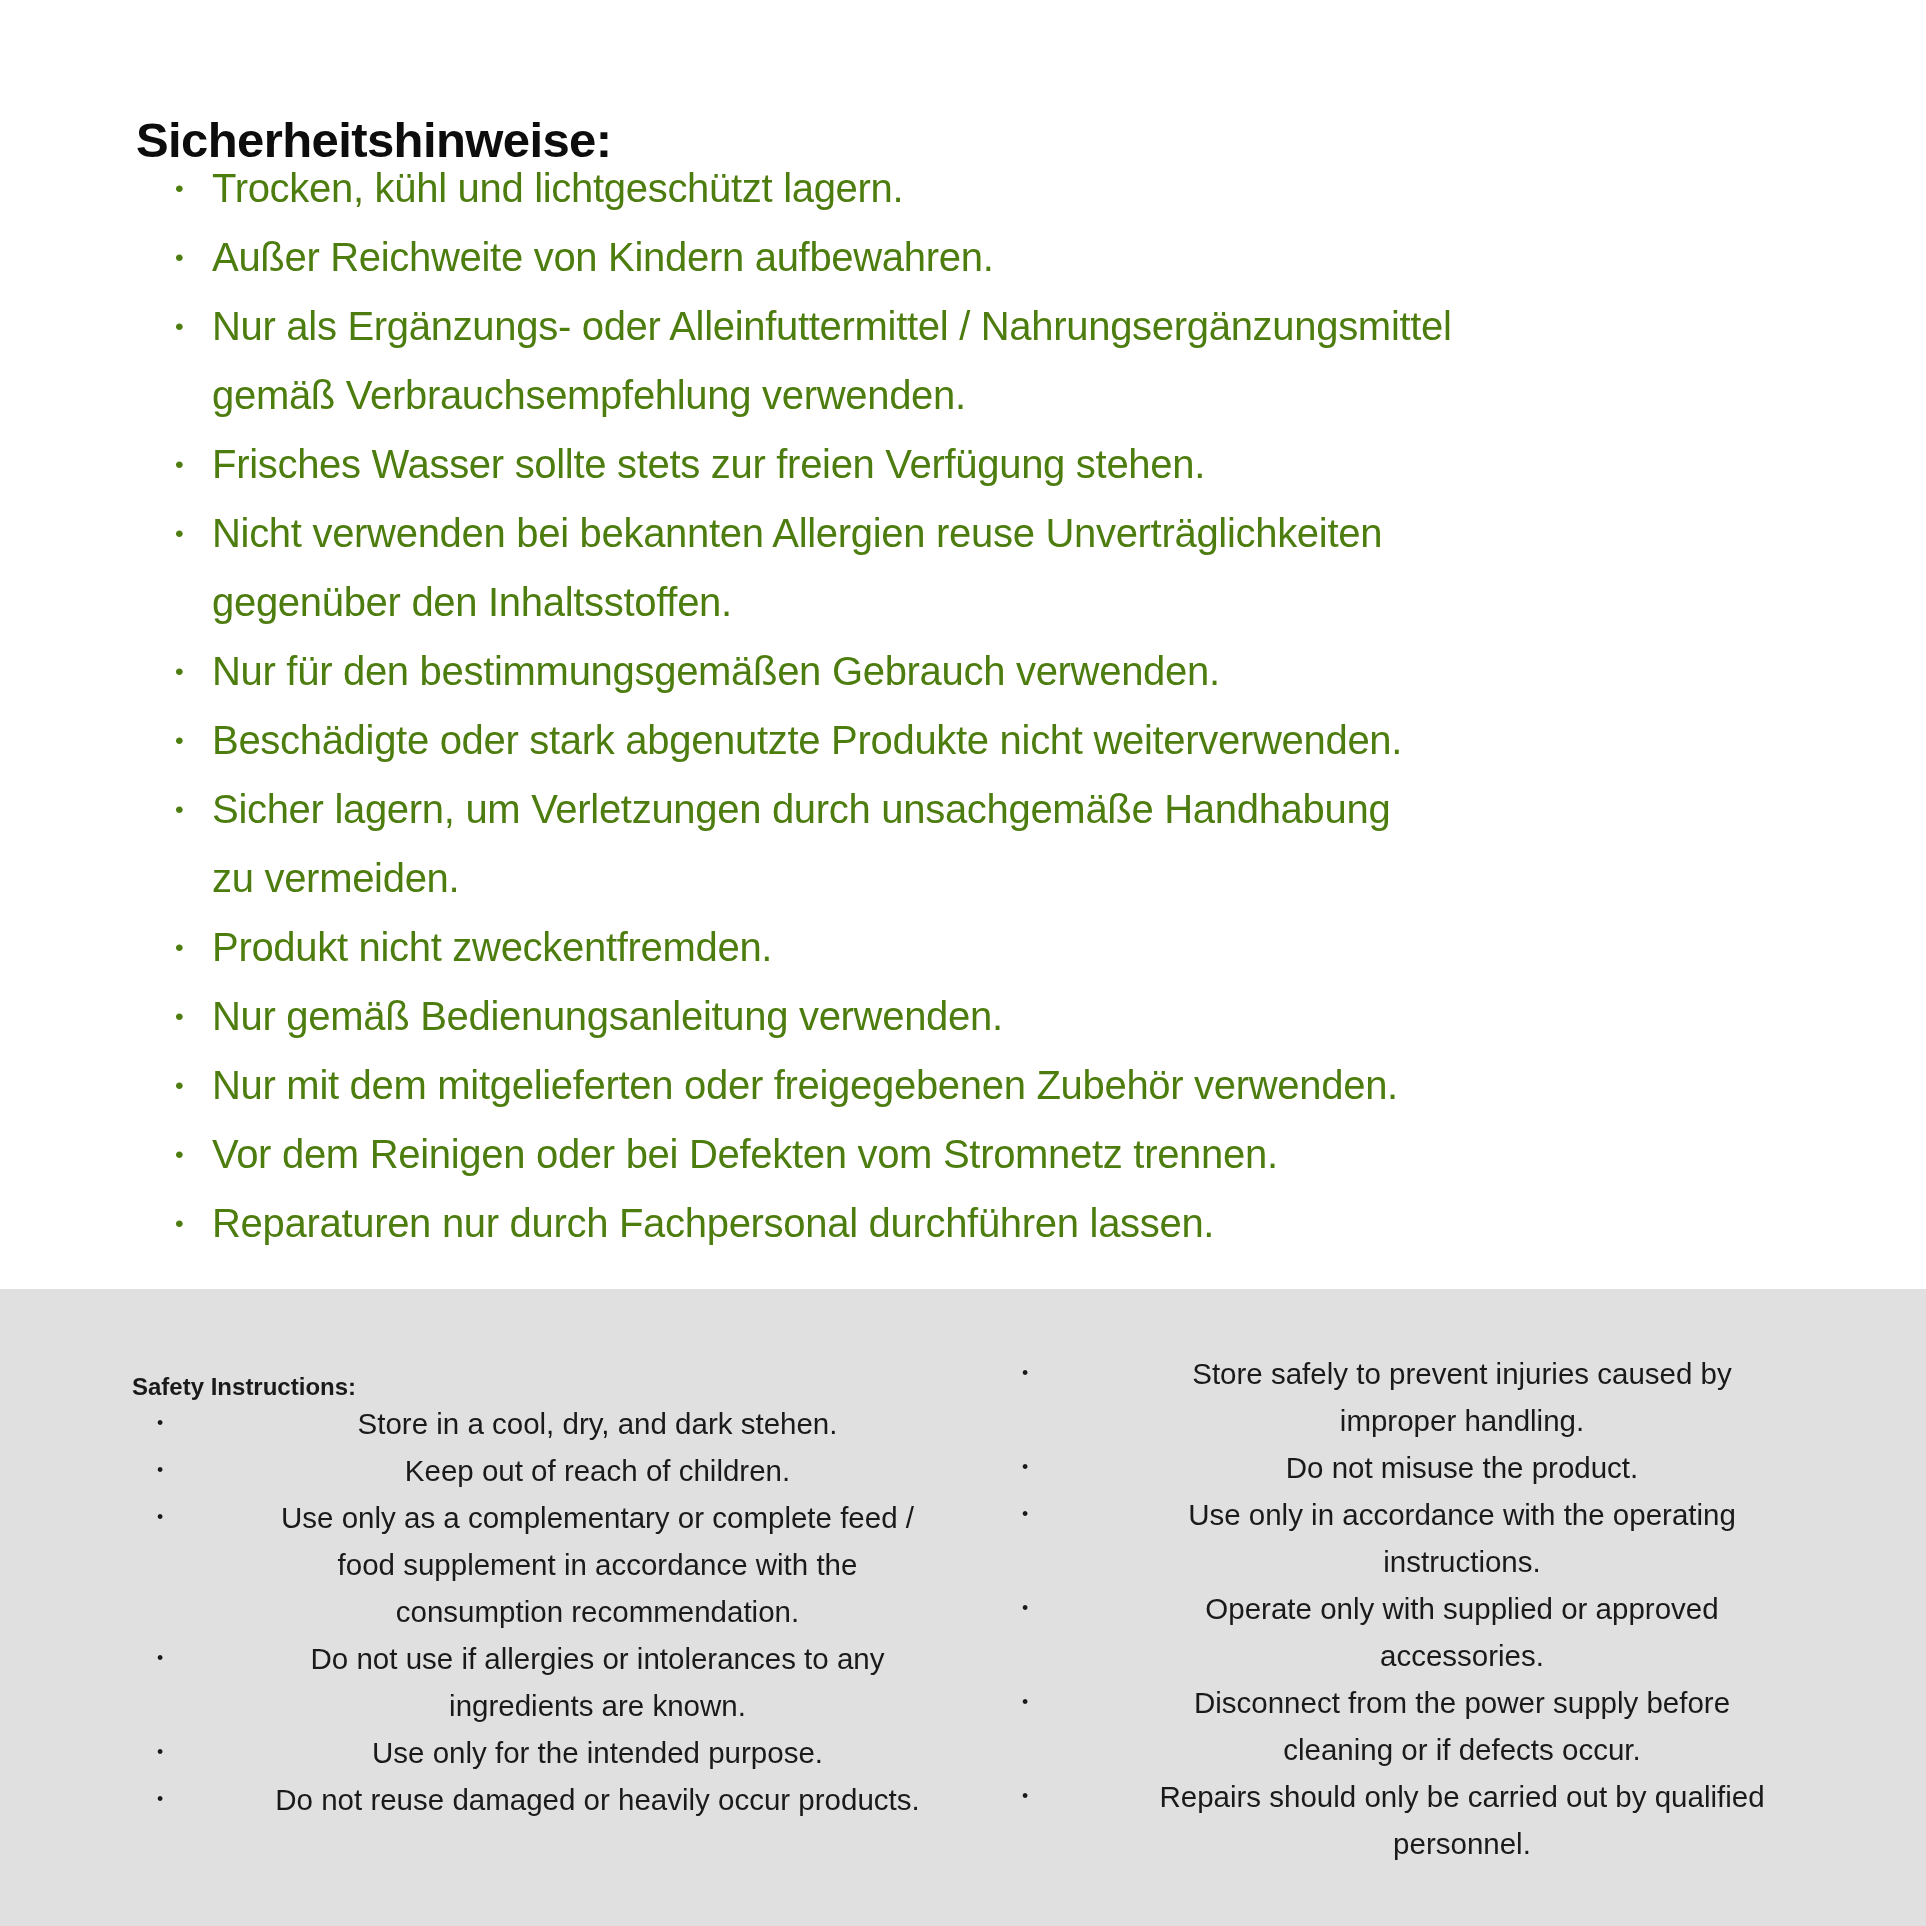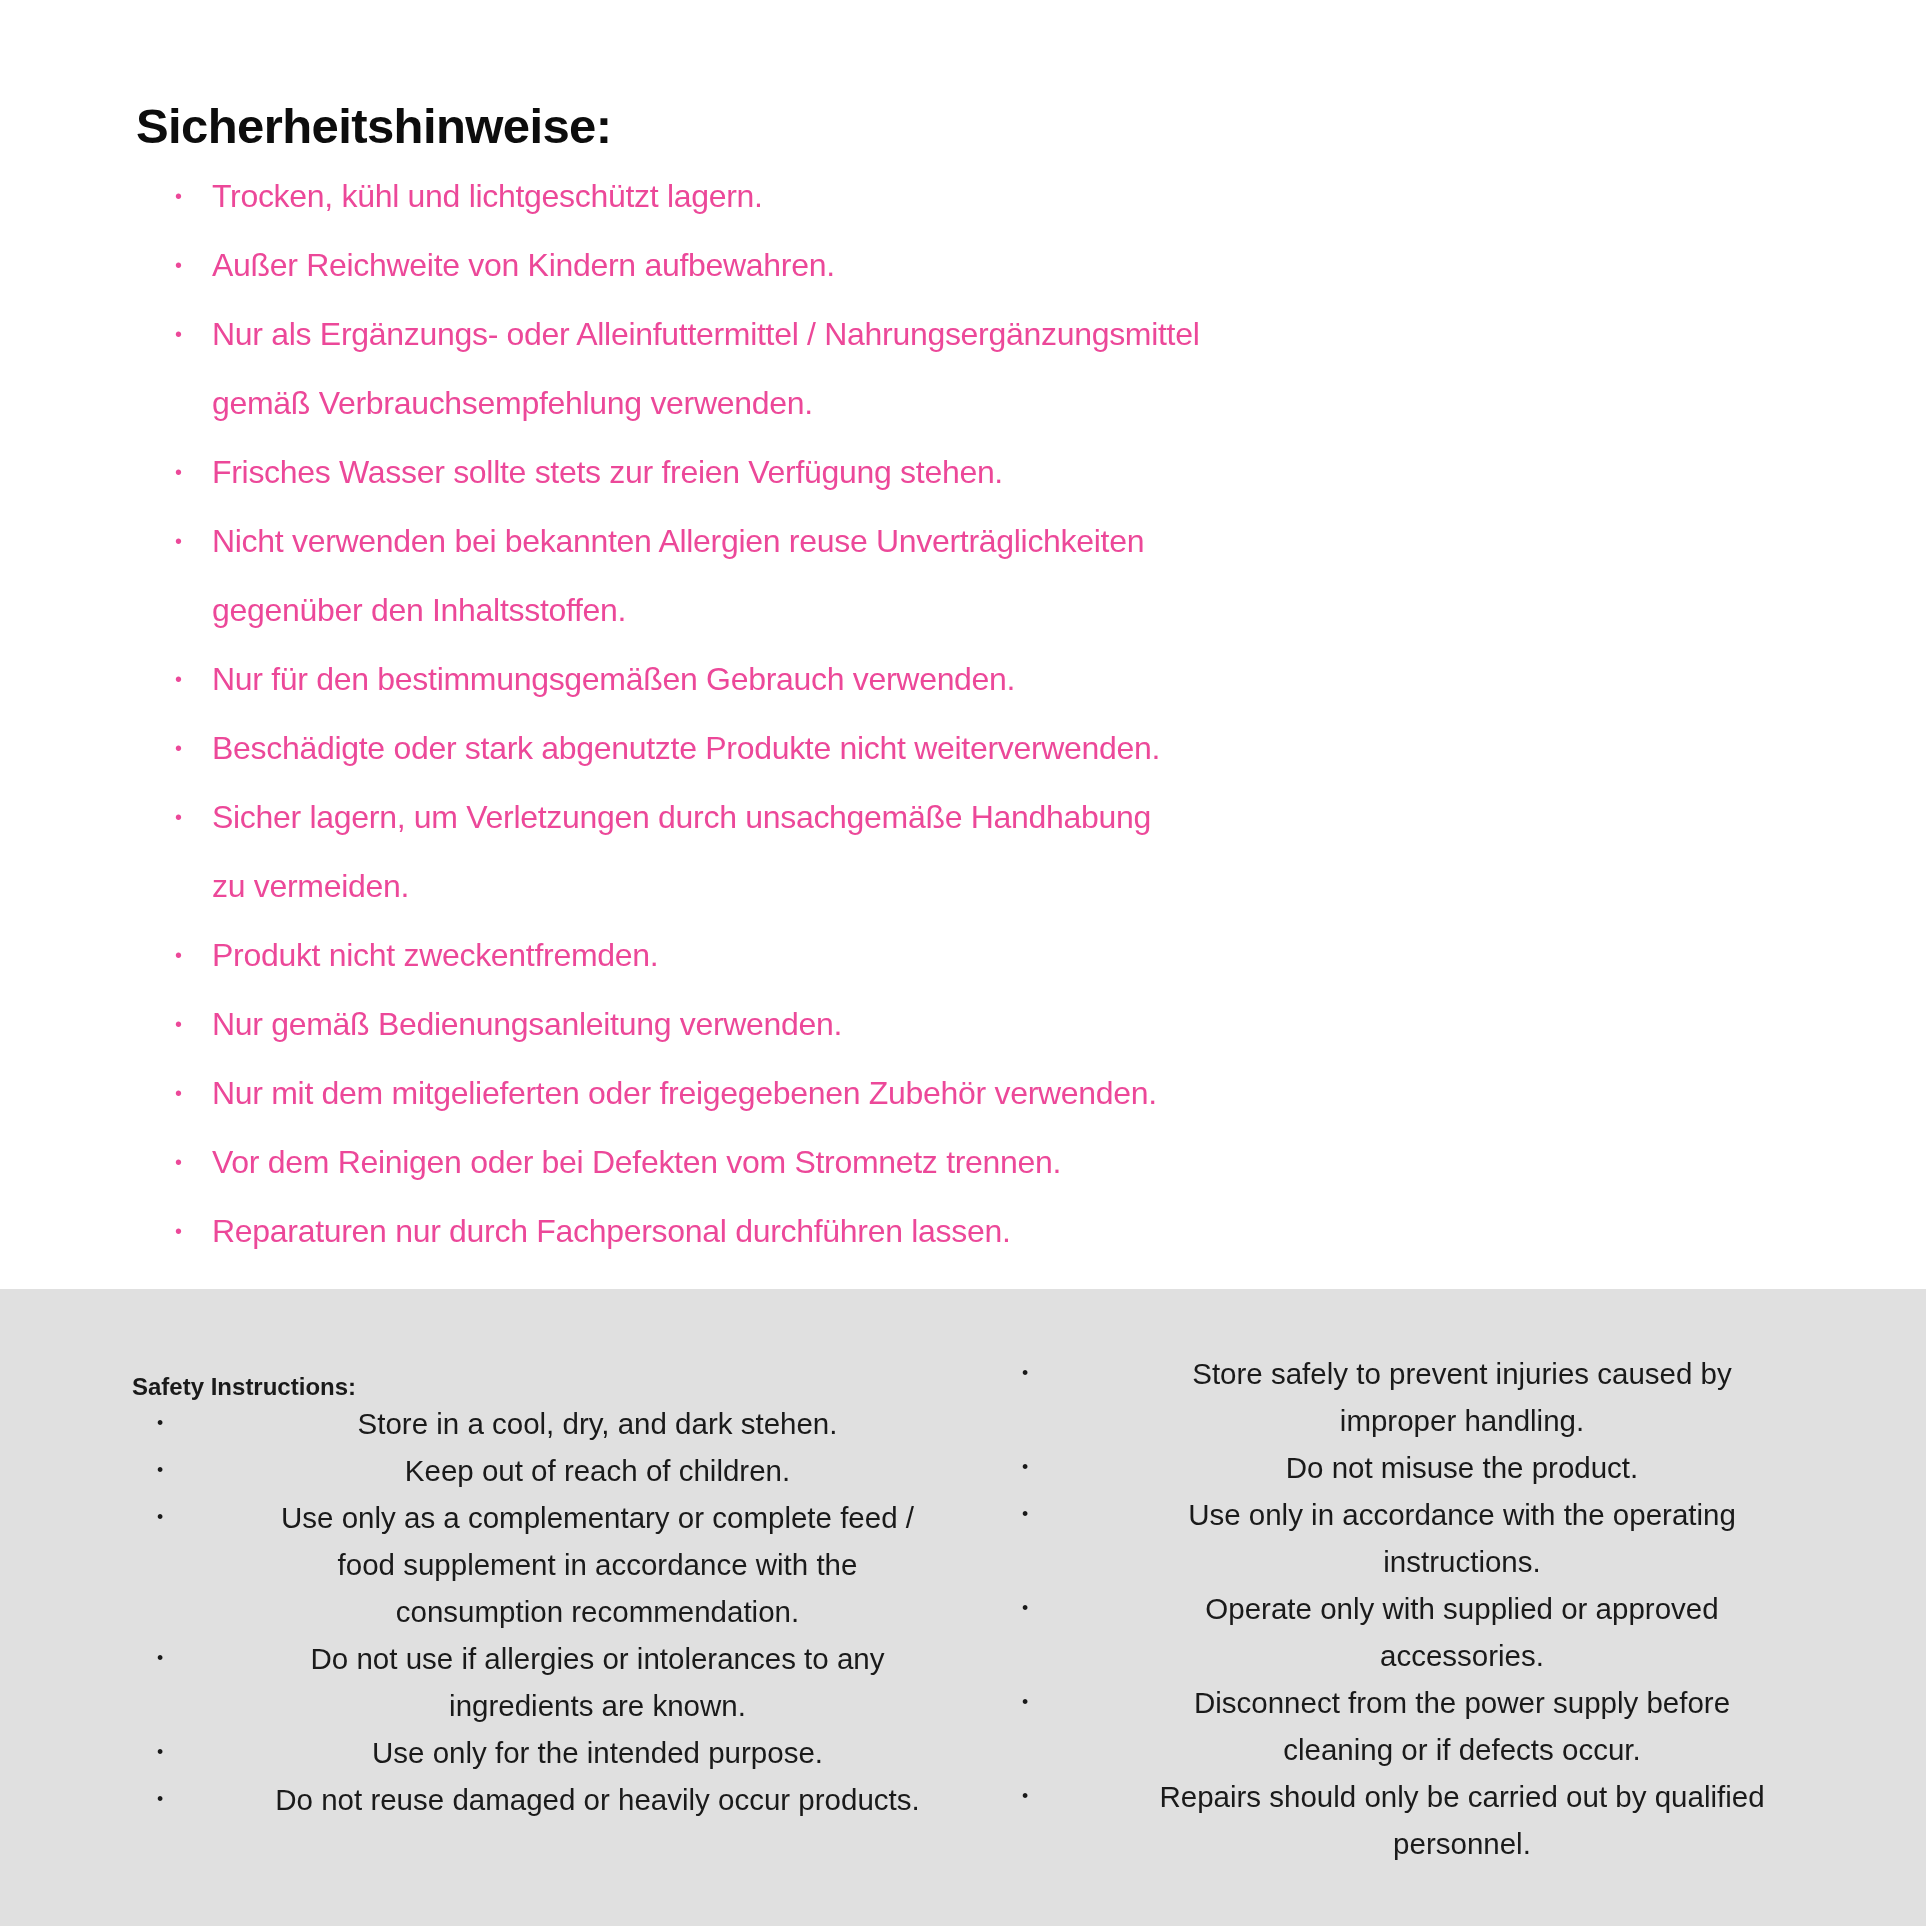--- a/index.html
+++ b/index.html
@@ -13,39 +13,39 @@
     background: #ffffff;
     font-family: "Liberation Sans", "DejaVu Sans", sans-serif;
     color: #111111;
     overflow: hidden;
   }
 
   
   .de-heading {
     position: absolute;
     left: 136px;
-    top: 64px;
+    top: 78px;
     font-size: 49px;
     font-weight: 700;
     line-height: 58px;
     color: #0d0d0d;
     letter-spacing: -0.6px;
     white-space: nowrap;
   }
   .de-list {
     position: absolute;
     left: 138px;
-    top: 162px;
+    top: 154px;
     width: 1746px;
     list-style: none;
     margin: 0;
     padding: 0;
-    font-size: 32px;
+    font-size: 40px;
     line-height: 69px;
-    color: #ec4899;
+    color: #4d7c0f;
     letter-spacing: -0.3px;
   }
   .de-list li {
     position: relative;
     padding-left: 74px;
     white-space: pre-line;
   }
   .de-list li::before {
     content: "\2022";
     position: absolute;

